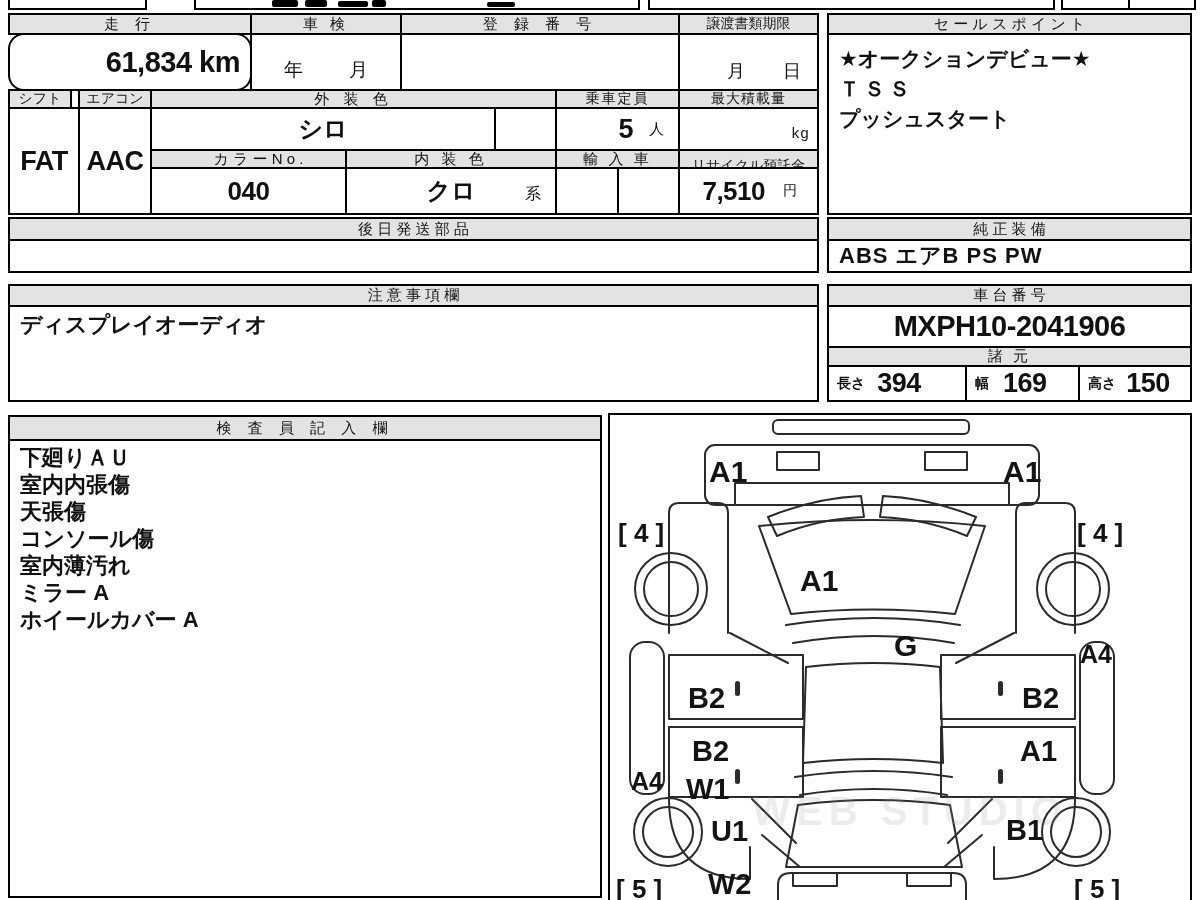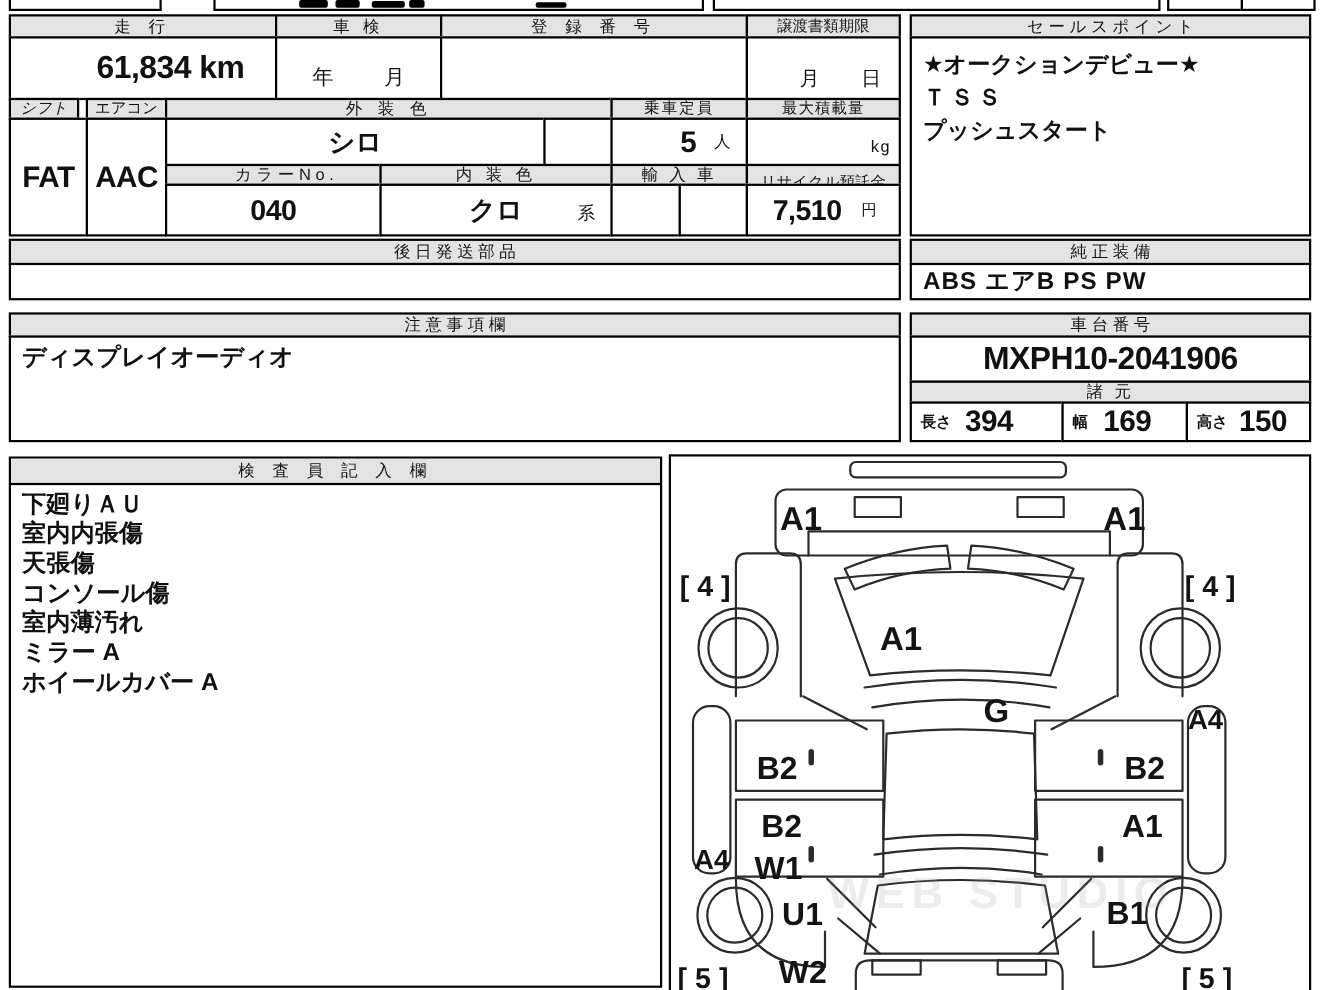--- a/index.html
+++ b/index.html
@@ -37,32 +37,32 @@
   <div class="frag" style="left:305px;top:0;width:22px;height:7px;"></div>
   <div class="frag" style="left:338px;top:1px;width:30px;height:6px;"></div>
   <div class="frag" style="left:372px;top:0;width:14px;height:7px;"></div>
   <div class="frag" style="left:487px;top:2px;width:28px;height:5px;"></div>
 
   <div class="cell hdr" style="left:8px;top:13px;width:244px;height:22px;letter-spacing:6px;">走 行</div>
   <div class="cell hdr" style="left:250px;top:13px;width:152px;height:22px;letter-spacing:4px;">車 検</div>
   <div class="cell hdr" style="left:400px;top:13px;width:280px;height:22px;letter-spacing:6px;">登 録 番 号</div>
   <div class="cell hdr hdr-sm" style="left:678px;top:13px;width:141px;height:22px;">譲渡書類期限</div>
 
-  <div class="cell val num" style="left:8px;top:33px;width:244px;height:58px;justify-content:flex-end;padding-right:28px;font-size:29px;">61,834 km</div>
+  <div class="cell val num" style="left:8px;top:33px;width:244px;height:58px;justify-content:flex-end;padding-right:10px;font-size:29px;border-radius:16px;">61,834 km</div>
   <div class="cell" style="left:250px;top:33px;width:152px;height:58px;align-items:flex-end;gap:46px;padding-bottom:6px;font-size:19px;">
     <span>年</span>
     <span>月</span>
   </div>
   <div class="cell" style="left:400px;top:33px;width:280px;height:58px;"></div>
   <div class="cell" style="left:678px;top:33px;width:141px;height:58px;align-items:flex-end;justify-content:flex-end;gap:38px;padding:0 16px 6px 0;font-size:18px;">
     <span>月</span>
     <span>日</span>
   </div>
 
-  <div class="cell hdr hdr-sm" style="left:8px;top:89px;width:64px;height:20px;font-style:italic;">シフト</div>
+  <div class="cell hdr hdr-sm" style="left:8px;top:89px;width:64px;height:20px;">シフト</div>
   <div class="cell hdr hdr-sm" style="left:78px;top:89px;width:74px;height:20px;">エアコン</div>
   <div class="cell hdr" style="left:150px;top:89px;width:407px;height:20px;letter-spacing:5px;">外 装 色</div>
   <div class="cell hdr hdr-sm" style="left:555px;top:89px;width:125px;height:20px;letter-spacing:2px;">乗車定員</div>
   <div class="cell hdr hdr-sm" style="left:678px;top:89px;width:141px;height:20px;letter-spacing:1px;">最大積載量</div>
 
   <div class="cell val num" style="left:8px;top:107px;width:72px;height:108px;font-size:27px;">FAT</div>
   <div class="cell val num" style="left:78px;top:107px;width:74px;height:108px;font-size:27px;">AAC</div>
 
   <div class="cell val" style="left:150px;top:107px;width:346px;height:44px;font-size:24px;">シロ</div>
   <div class="cell" style="left:494px;top:107px;width:63px;height:44px;"></div>

